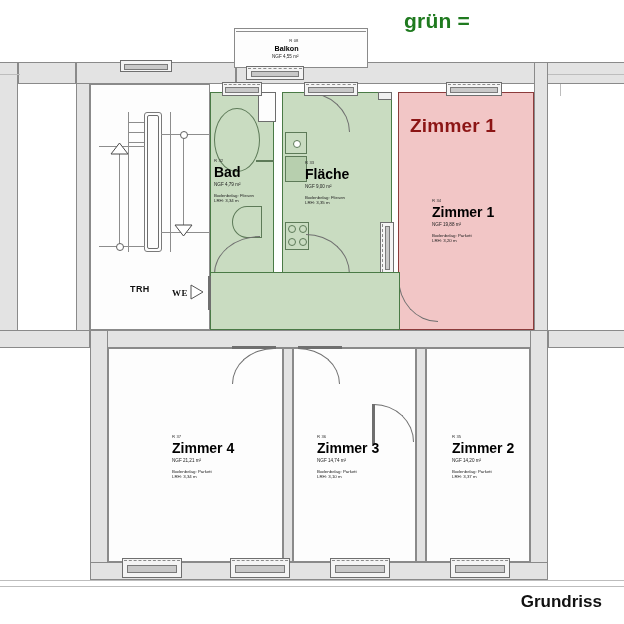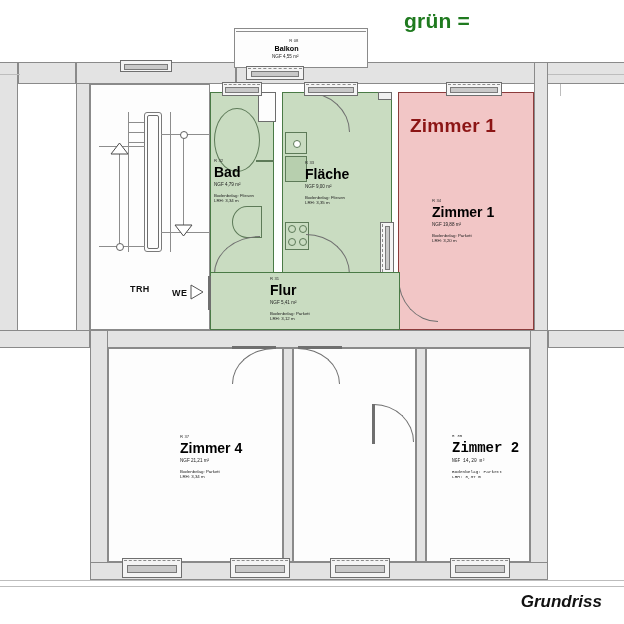--- a/index.html
+++ b/index.html
@@ -21,21 +21,21 @@
   .lbl .ngf{font-size:4.6px;display:block;margin-top:1px;color:#222;}
   .lbl .fin{font-size:4.4px;display:block;margin-top:5px;color:#222;}
   .lbl .lrh{font-size:4.4px;display:block;color:#222;}
   .lbl.small .nm{font-size:7.2px;}
 
   
   #ann-green{position:absolute;left:404px;top:8px;font-size:21px;font-weight:bold;
              color:#1f7a1f;line-height:1.22;letter-spacing:.2px;}
   #ann-red{position:absolute;left:410px;top:114px;font-size:19px;font-weight:bold;
            color:#8c1515;line-height:1.22;letter-spacing:.2px;}
-  #caption{position:absolute;right:22px;bottom:12px;font-size:17px;font-weight:bold;color:#111;font-style:italic;}
+  #caption{position:absolute;right:22px;bottom:12px;font-size:17px;font-weight:bold;color:#111;}
 
   .tag{position:absolute;font-size:9px;font-weight:bold;color:#111;letter-spacing:.4px;}
 
   
   .fx{position:absolute;border:1px solid #6d6d6d;box-sizing:border-box;background:transparent;}
   .tub{position:absolute;border:1.2px solid #5d7a58;border-radius:50%;box-sizing:border-box;}
   .sinkr{position:absolute;border:1.2px solid #5d7a58;box-sizing:border-box;
          border-radius:50% 0 0 50%;}
   .burner{position:absolute;border:1px solid #5d7a58;border-radius:50%;box-sizing:border-box;}
   .doorL{position:absolute;border:1px solid #6f6f6f;border-right:none;border-top:none;
@@ -104,21 +104,21 @@
   </svg>
   <div class="dot" style="left:116px;top:243px;width:6px;height:6px;"></div>
   <div class="dot" style="left:180px;top:131px;width:6px;height:6px;"></div>
   <div class="vline" style="left:128px;top:112px;height:140px;"></div>
   <div class="vline" style="left:170px;top:112px;height:140px;"></div>
   <div class="hline" style="left:128px;top:122px;width:16px;"></div>
   <div class="hline" style="left:128px;top:132px;width:16px;"></div>
   <div class="hline" style="left:128px;top:142px;width:16px;"></div>
 
   <div class="tag" style="left:130px;top:284px;">TRH</div>
-  <div class="tag" style="left:172px;top:288px;">WE</div>
+  <div class="tag" style="left:172px;top:288px;font-family:Liberation Serif, serif;">WE</div>
   <svg class="abs" style="left:190px;top:284px;" width="14" height="16">
     <polygon points="1,1 13,8 1,15" fill="#ffffff" stroke="#555555" stroke-width="1"></polygon>
   </svg>
 
   <div class="room white" style="left:234px;top:28px;width:134px;height:40px;"></div>
   <div class="hline" style="left:236px;top:31px;width:130px;"></div>
   <div class="lbl small" style="left:272px;top:38px;text-align:right;">
     <span class="rid">R 08</span>
     <span class="nm">Balkon</span>
     <span class="ngf">NGF 4,55 m²</span>
@@ -224,46 +224,46 @@
   </div>
 
   <div class="lbl" style="left:305px;top:160px;">
     <span class="rid">R 33</span>
     <span class="nm">Fläche</span>
     <span class="ngf">NGF 9,00 m²</span>
     <span class="fin">Bodenbelag: Fliesen</span>
     <span class="lrh">LRH: 3,35 m</span>
   </div>
 
-  <div class="lbl" style="left:270px;top:276px;">
-    <span class="rid">R 31</span>
-    <span class="nm">Flur</span>
-    <span class="ngf">NGF 5,41 m²</span>
-    <span class="fin">Bodenbelag: Parkett</span>
-    <span class="lrh">LRH: 3,12 m</span>
-  </div>
 
   <div class="lbl" style="left:432px;top:198px;">
     <span class="rid">R 34</span>
     <span class="nm">Zimmer 1</span>
     <span class="ngf">NGF 19,88 m²</span>
     <span class="fin">Bodenbelag: Parkett</span>
     <span class="lrh">LRH: 3,20 m</span>
   </div>
 
-  <div class="lbl" style="left:180px;top:434px;">
+  <div class="lbl" style="left:172px;top:434px;">
     <span class="rid">R 37</span>
     <span class="nm">Zimmer 4</span>
     <span class="ngf">NGF 21,21 m²</span>
     <span class="fin">Bodenbelag: Parkett</span>
     <span class="lrh">LRH: 3,34 m</span>
   </div>
 
-
-  <div class="lbl" style="left:452px;top:434px;font-family:Liberation Mono, monospace;">
+  <div class="lbl" style="left:317px;top:434px;">
+    <span class="rid">R 36</span>
+    <span class="nm">Zimmer 3</span>
+    <span class="ngf">NGF 14,74 m²</span>
+    <span class="fin">Bodenbelag: Parkett</span>
+    <span class="lrh">LRH: 3,10 m</span>
+  </div>
+
+  <div class="lbl" style="left:452px;top:434px;">
     <span class="rid">R 35</span>
     <span class="nm">Zimmer 2</span>
     <span class="ngf">NGF 14,20 m²</span>
     <span class="fin">Bodenbelag: Parkett</span>
     <span class="lrh">LRH: 3,37 m</span>
   </div>
 
   <div id="ann-green">
     <div>grün =</div>
   </div>

